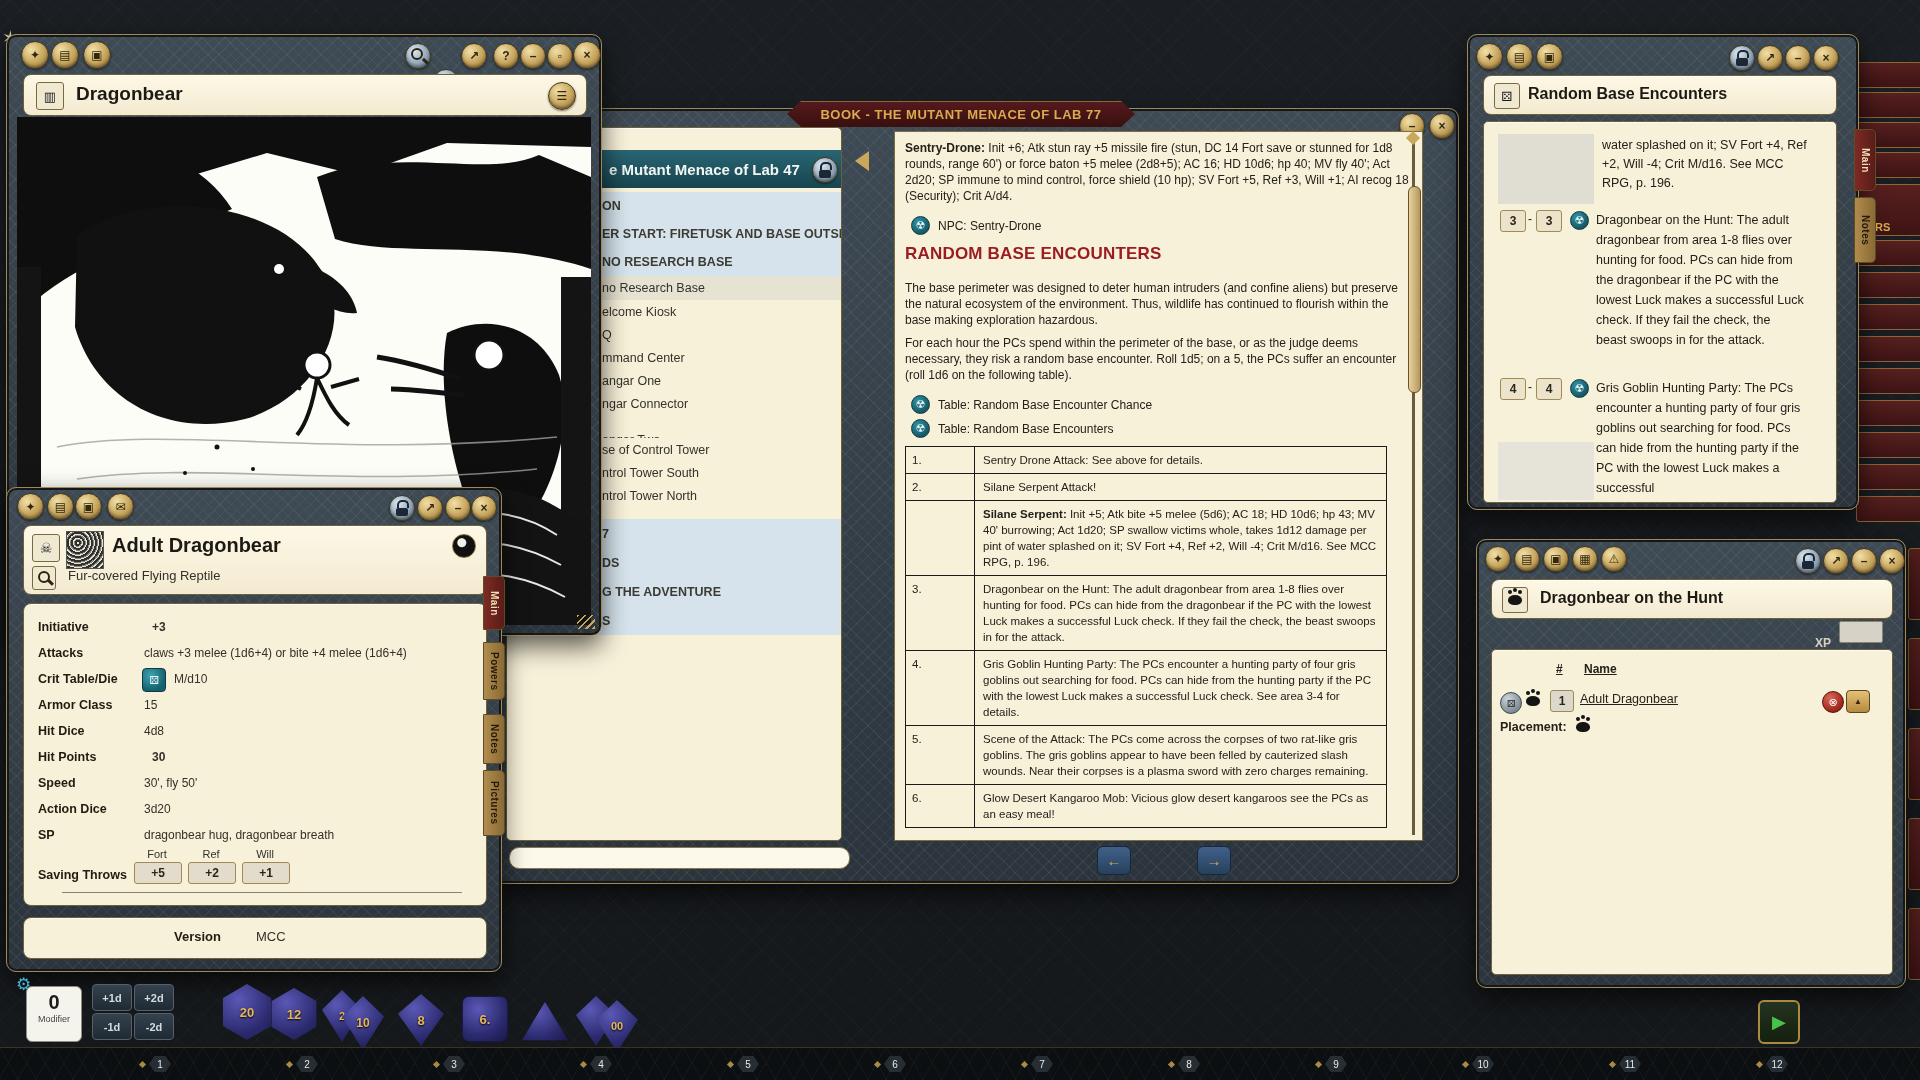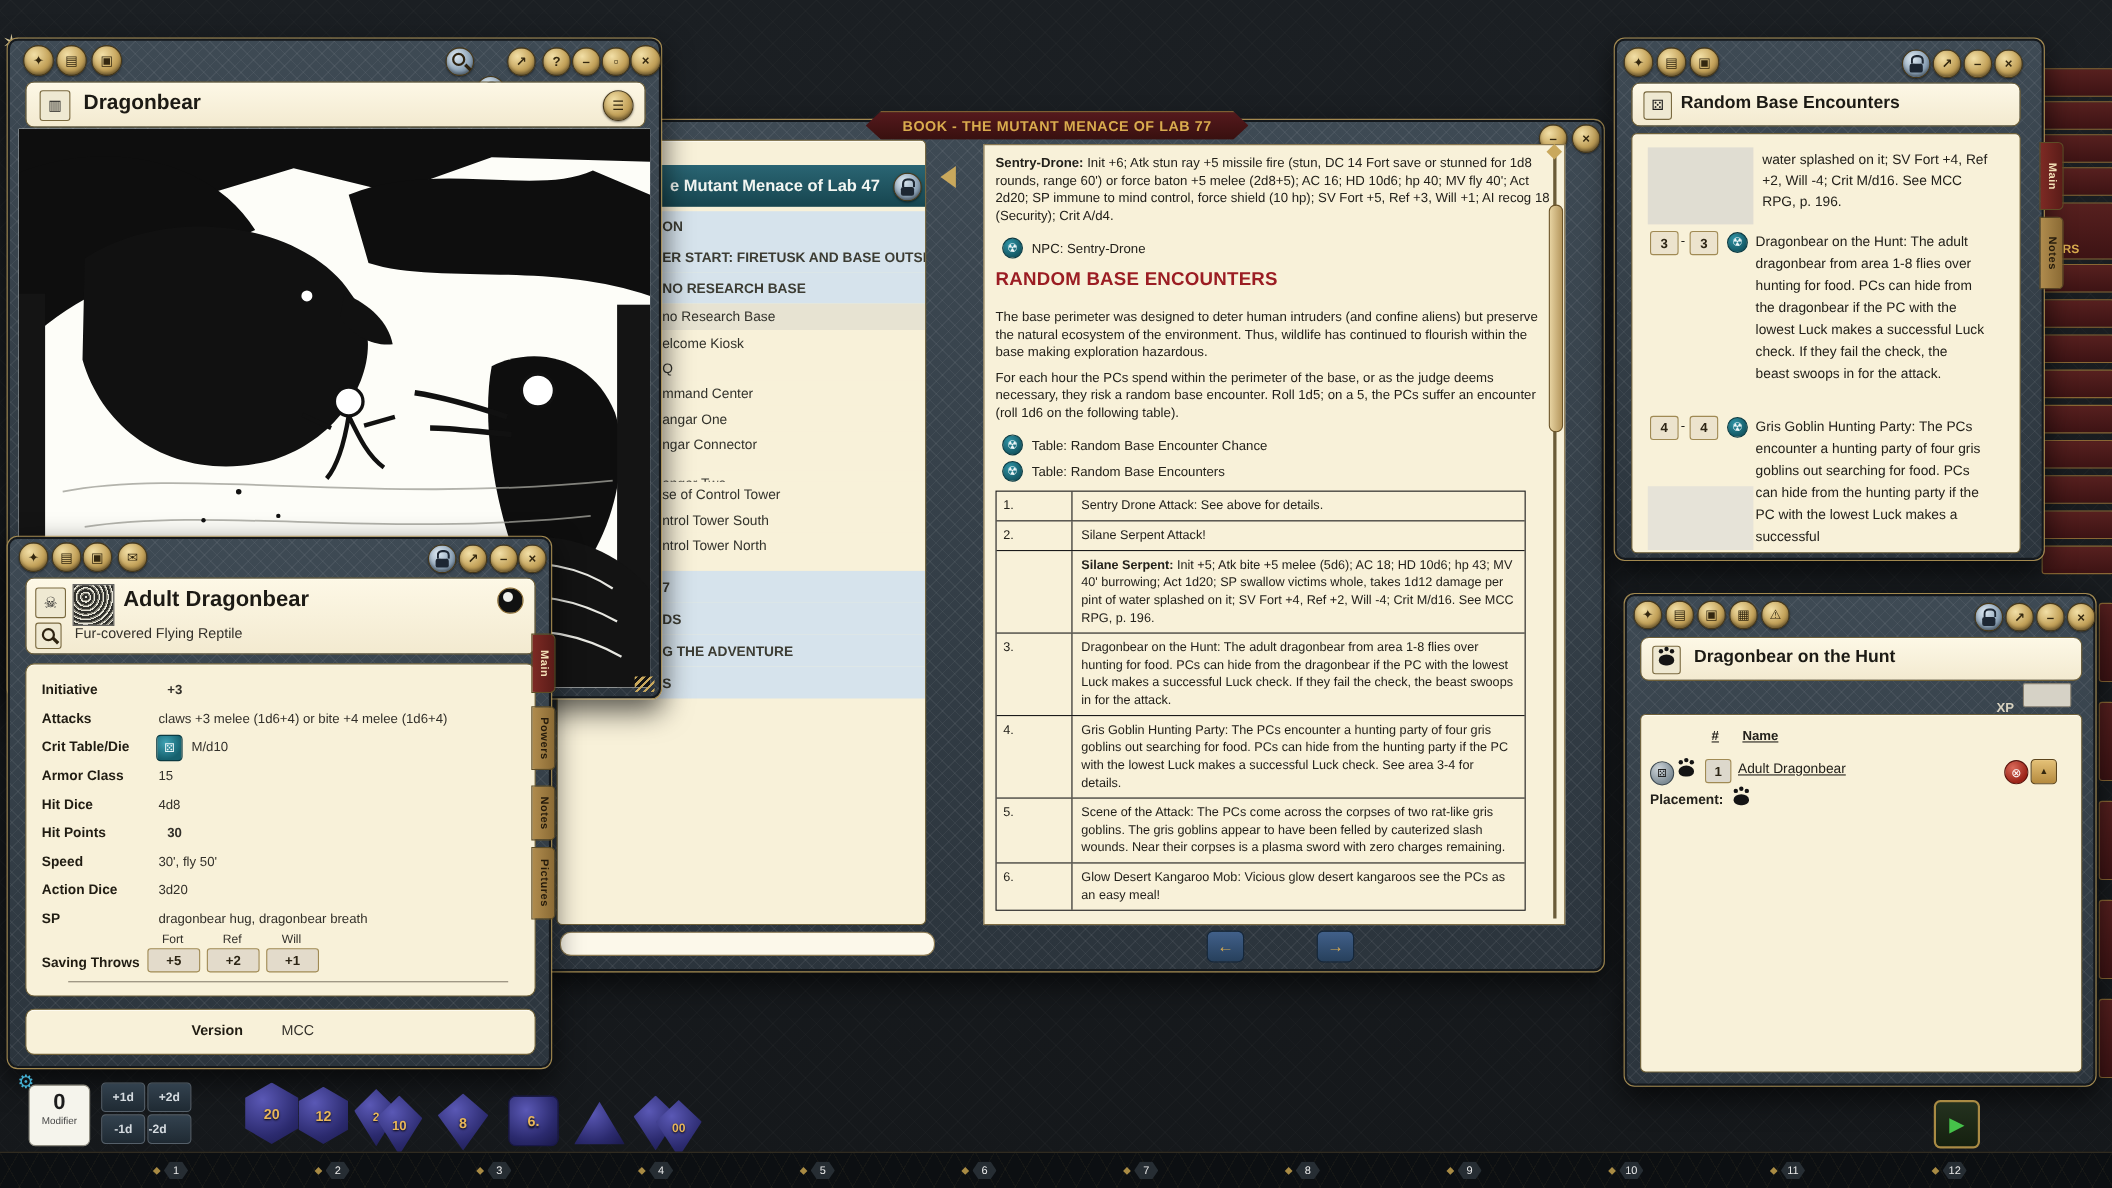--- a/index.html
+++ b/index.html
@@ -513,21 +513,21 @@
     </div>
     <div class="abs" style="left:92px;top:984px;width:38px;height:25px;border-radius:4px;background:linear-gradient(#33424f,#1f2a33);border:1px solid #55606a;color:#d5dbe0;font-size:11px;font-weight:bold;display:flex;align-items:center;justify-content:center;">
         <span>+1d</span>
       </div>
     <div class="abs" style="left:134px;top:984px;width:38px;height:25px;border-radius:4px;background:linear-gradient(#33424f,#1f2a33);border:1px solid #55606a;color:#d5dbe0;font-size:11px;font-weight:bold;display:flex;align-items:center;justify-content:center;">
         <span>+2d</span>
       </div>
     <div class="abs" style="left:92px;top:1013px;width:38px;height:25px;border-radius:4px;background:linear-gradient(#33424f,#1f2a33);border:1px solid #55606a;color:#d5dbe0;font-size:11px;font-weight:bold;display:flex;align-items:center;justify-content:center;">
         <span>-1d</span>
       </div>
-    <div class="abs" style="left:134px;top:1013px;width:38px;height:25px;border-radius:4px;background:linear-gradient(#33424f,#1f2a33);border:1px solid #55606a;color:#d5dbe0;font-size:11px;font-weight:bold;display:flex;align-items:center;justify-content:flex-start;">
+    <div class="abs" style="left:134px;top:1013px;width:38px;height:25px;border-radius:4px;background:linear-gradient(#33424f,#1f2a33);border:1px solid #55606a;color:#d5dbe0;font-size:11px;font-weight:bold;display:flex;align-items:center;justify-content:center;">
         <span>-2d</span>
       </div>
 
     <div class="die hexclip" style="left:219px;top:984px;width:56px;height:56px;">
         <span>20</span>
       </div>
     <div class="die hexclip" style="left:268px;top:988px;width:52px;height:52px;">
         <span>12</span>
       </div>
     <div class="die kite" style="left:322px;top:990px;width:40px;height:52px;font-size:11px;">

